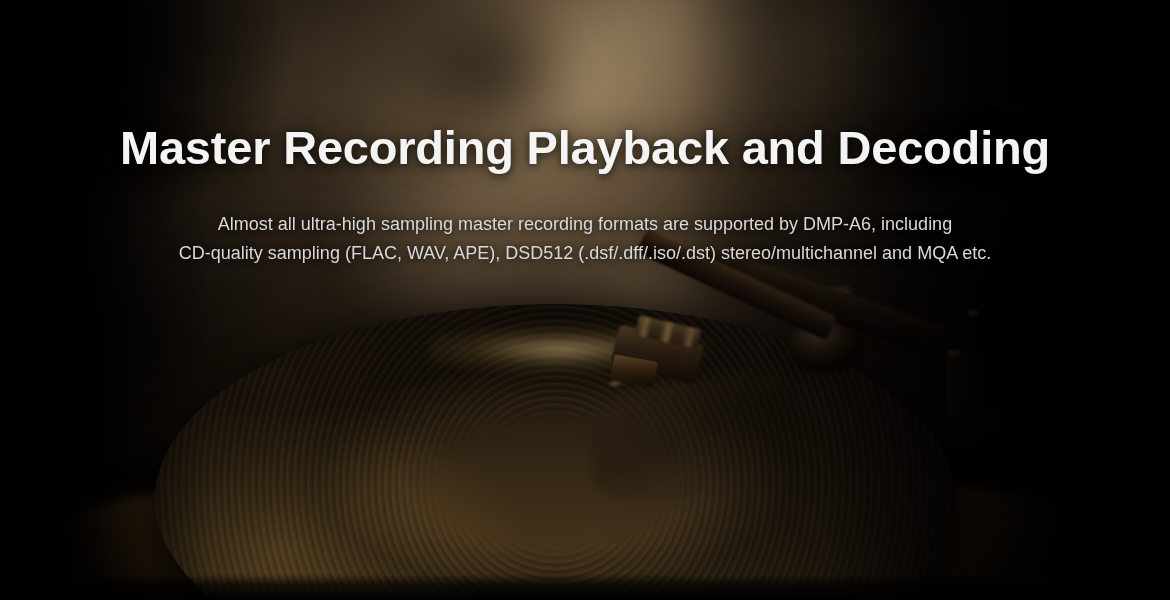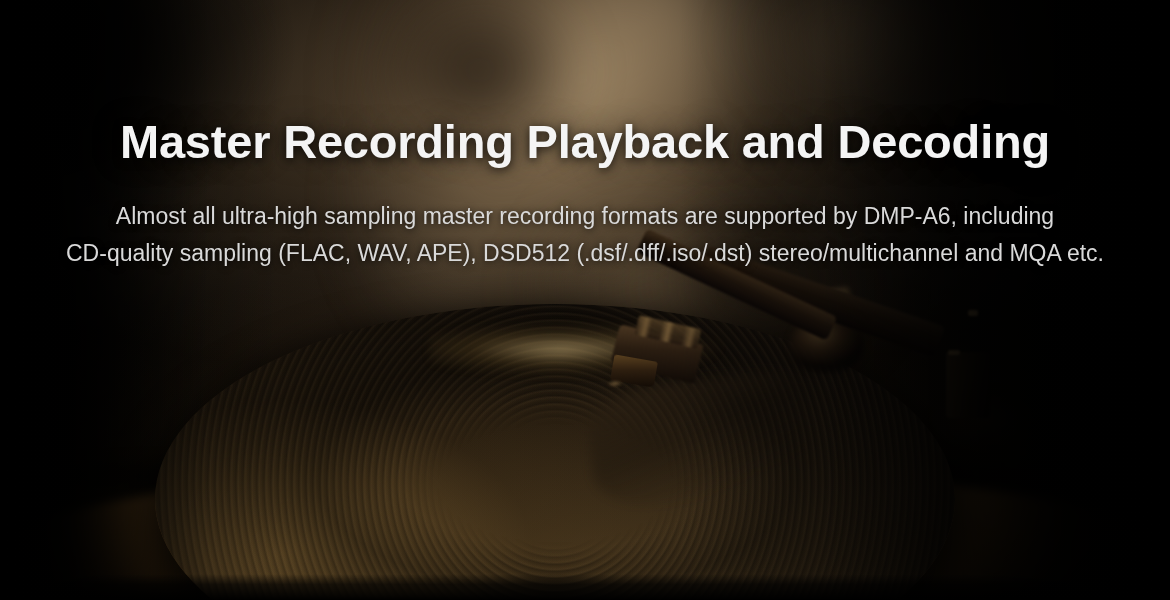--- a/index.html
+++ b/index.html
@@ -282,33 +282,33 @@
 
   
   #copy {
     position: absolute;
     left: 0; top: 0;
     width: 1170px;
     text-align: center;
     z-index: 40;
   }
   #headline {
-    margin: 4px;
+    margin: 10px;
     padding-top: 112px;
     font-size: 47px;
     font-weight: 700;
     letter-spacing: -0.2px;
     line-height: 1.12;
     color: #f4f4f4;
     text-shadow: 0 2px 10px rgba(0,0,0,0.75), 0 0 30px rgba(0,0,0,0.45);
   }
   #subcopy {
     margin: 0;
     padding-top: 25px;
-    font-size: 23px;
+    font-size: 18px;
     font-weight: 400;
     line-height: 1.62;
     color: #d9d9d9;
     text-shadow: 0 1px 7px rgba(0,0,0,0.85);
   }
   #subcopy .sub-line { display: block; }
 </style>
 </head>
 <body>
 

